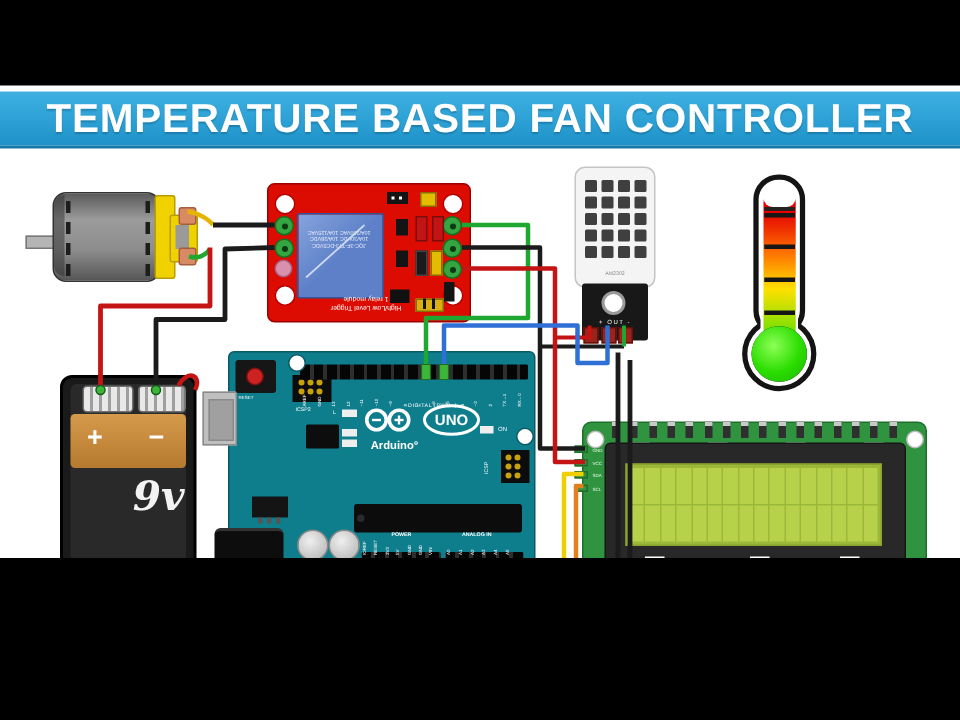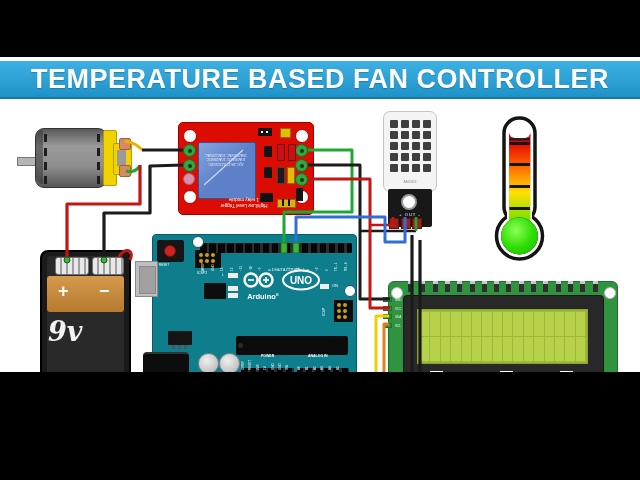--- a/index.html
+++ b/index.html
@@ -137,21 +137,21 @@
   </div>
 
   <div class="a" style="left:0;top:0;">
     <div class="a" style="left:40px;top:250px;width:91px;height:163px;background:#1a1a1a;border:2px solid #000;border-radius:8px;box-sizing:border-box;"></div>
     <div class="a" style="left:47px;top:256px;width:77px;height:151px;background:#292929;border-radius:4px;"></div>
     <div class="a" style="left:55px;top:257px;width:32px;height:16px;border-radius:3px;border:1px solid #6f6f6f;background:repeating-linear-gradient(90deg,#e8e8e8 0 4px,#9f9f9f 4px 6px);"></div>
     <div class="a" style="left:92px;top:257px;width:30px;height:16px;border-radius:3px;border:1px solid #6f6f6f;background:repeating-linear-gradient(90deg,#e8e8e8 0 4px,#9f9f9f 4px 6px);"></div>
     <div class="a" style="left:47px;top:276px;width:77px;height:36px;background:linear-gradient(#d69a4c,#b57a2e);border-radius:3px;"></div>
     <div class="t" style="left:58px;top:281px;font-size:18px;font-weight:bold;">+</div>
     <div class="t" style="left:99px;top:281px;font-size:18px;font-weight:bold;">−</div>
-    <div class="t" style="left:48px;top:316px;width:75px;text-align:left;font-size:27px;font-style:italic;font-weight:bold;font-family:'DejaVu Serif',serif;color:#f2f2f2;">9v</div>
+    <div class="t" style="left:48px;top:316px;width:75px;text-align:right;font-size:27px;font-style:italic;font-weight:bold;font-family:'DejaVu Serif',serif;color:#f2f2f2;">9v</div>
     <div class="a" style="left:74px;top:400px;width:14px;height:4px;background:#0a0a0a;border-radius:2px;"></div>
     <div class="a" style="left:106px;top:400px;width:14px;height:4px;background:#0a0a0a;border-radius:2px;"></div>
   </div>
 
   <div class="a" style="left:0;top:0;">
     <div class="a" style="left:152px;top:234px;width:203px;height:156px;background:#0e7e8d;border:1px solid #0a5a66;border-radius:4px;"></div>
     <div class="a" style="left:135px;top:261px;width:23px;height:36px;background:#bfbfbf;border:1.5px solid #8a8a8a;box-sizing:border-box;"></div>
     <div class="a" style="left:139px;top:266px;width:15px;height:26px;background:#a0a0a0;border:1px solid #8a8a8a;"></div>
     <div class="a" style="left:143px;top:352px;width:46px;height:35px;background:#0d0d0d;border-radius:4px;border-top:2px solid #333;"></div>
     <div class="a" style="left:157px;top:240px;width:27px;height:22px;background:#161616;border-radius:2px;"></div>

